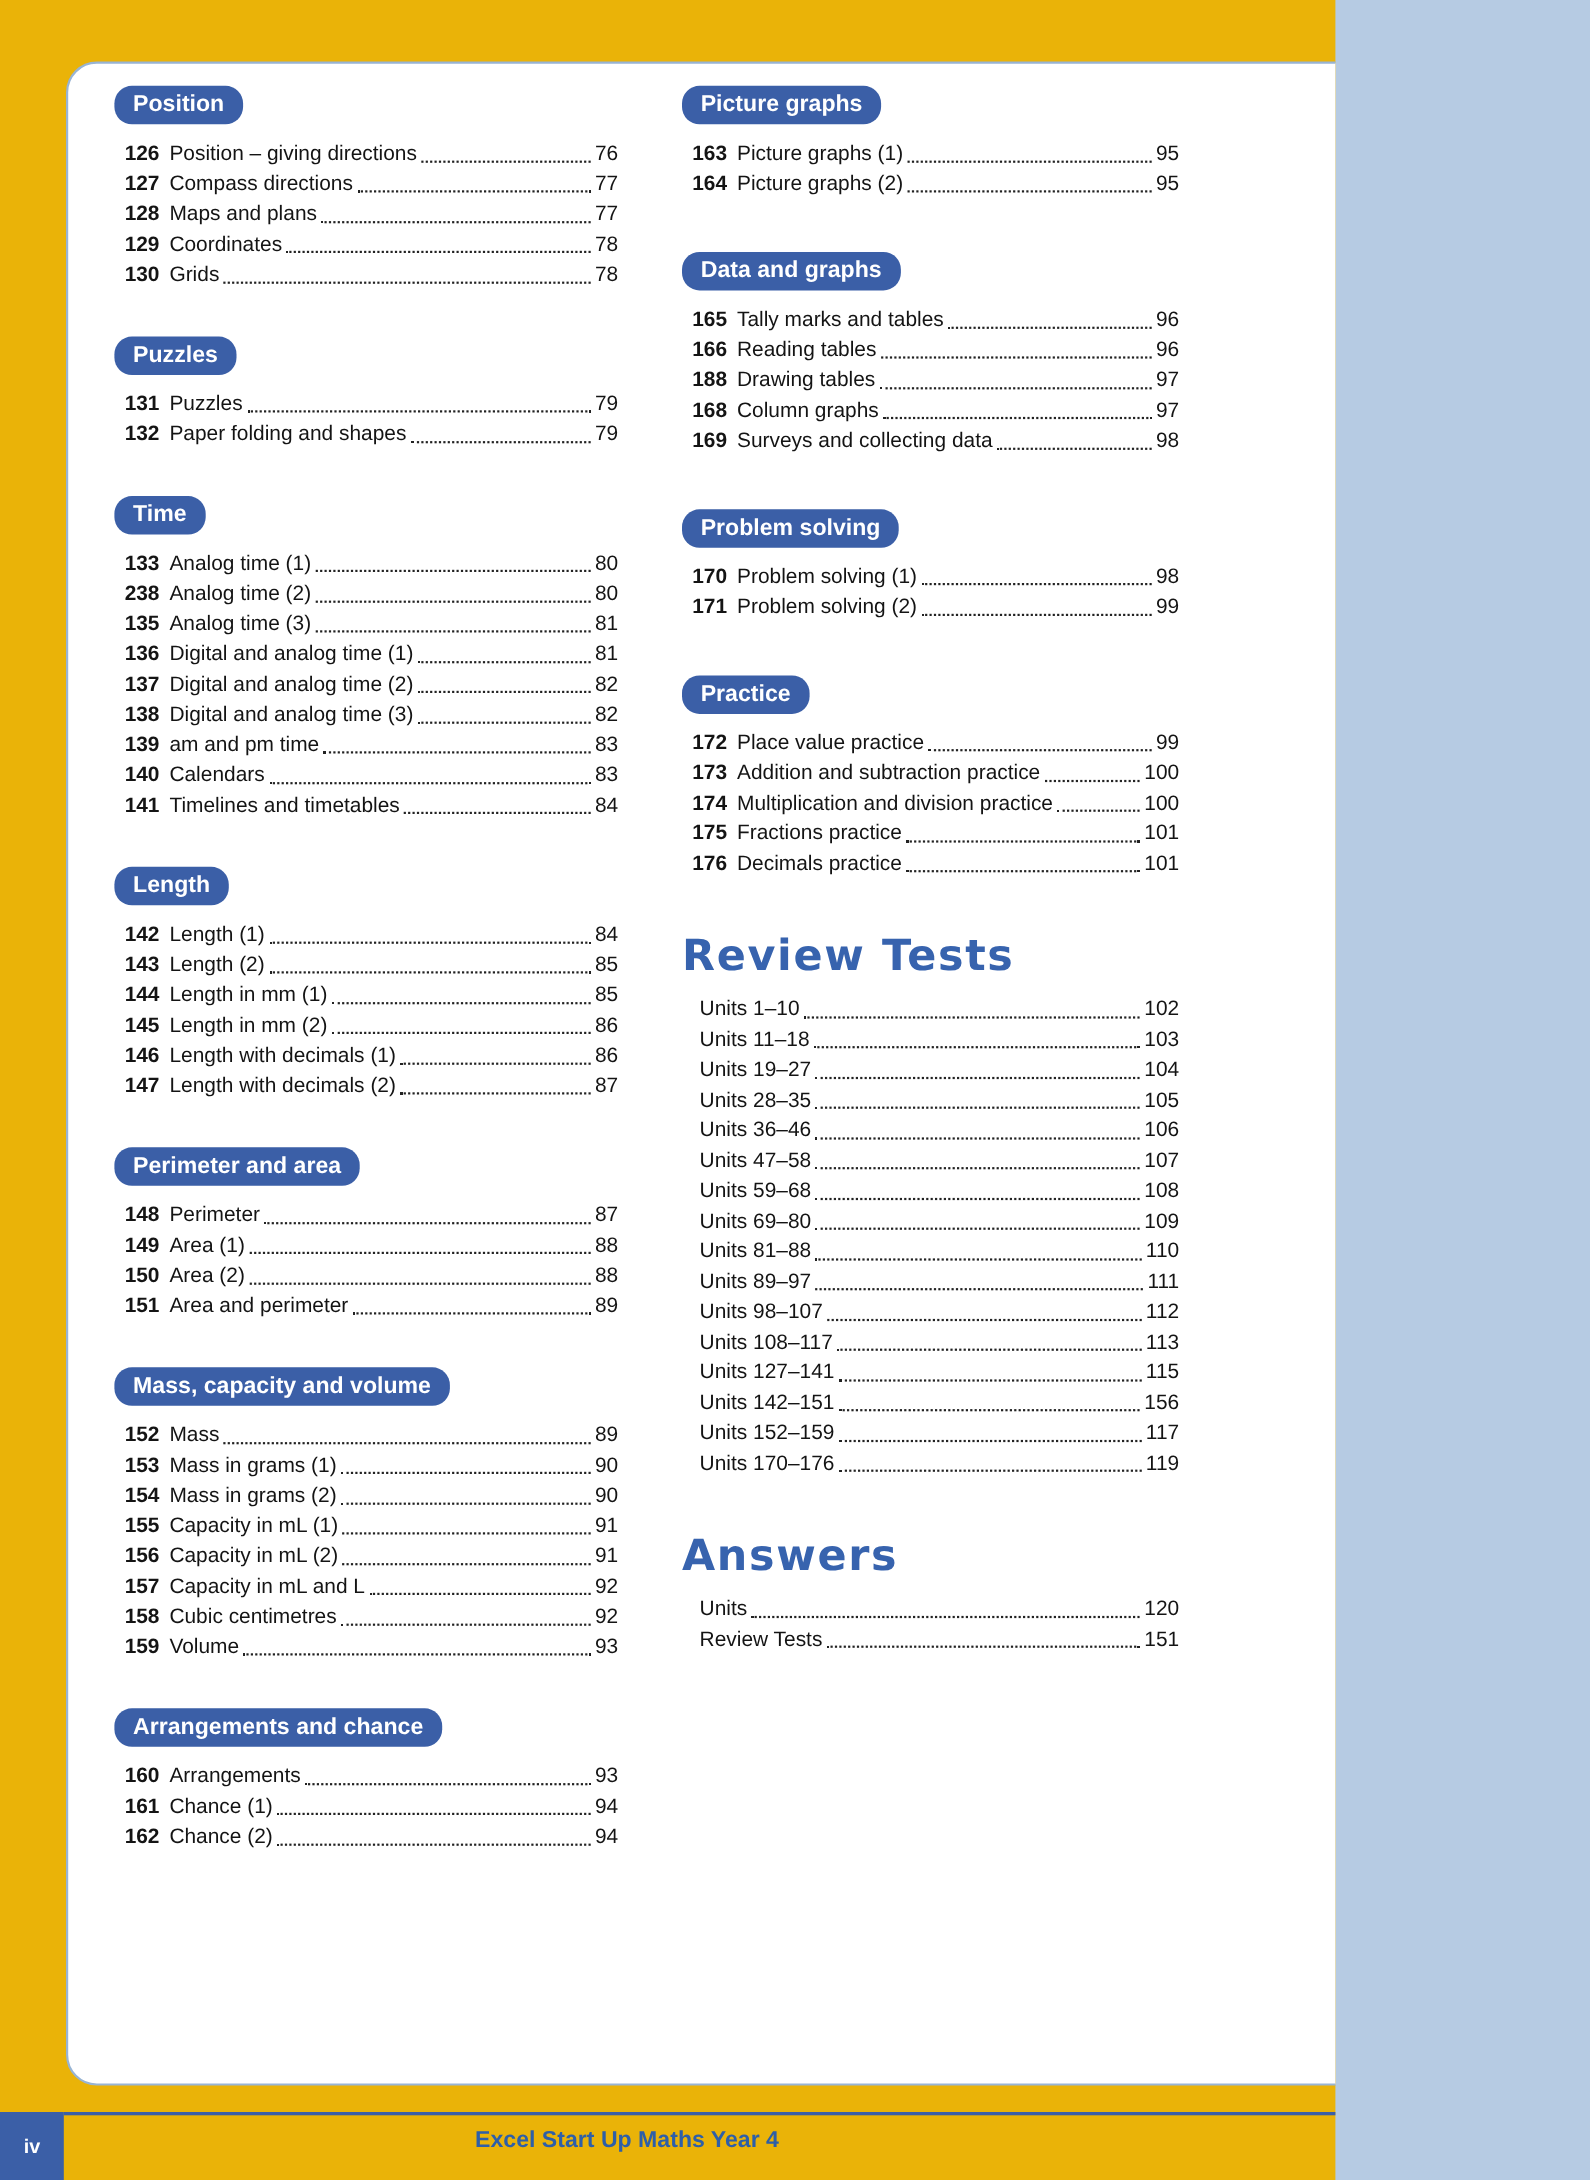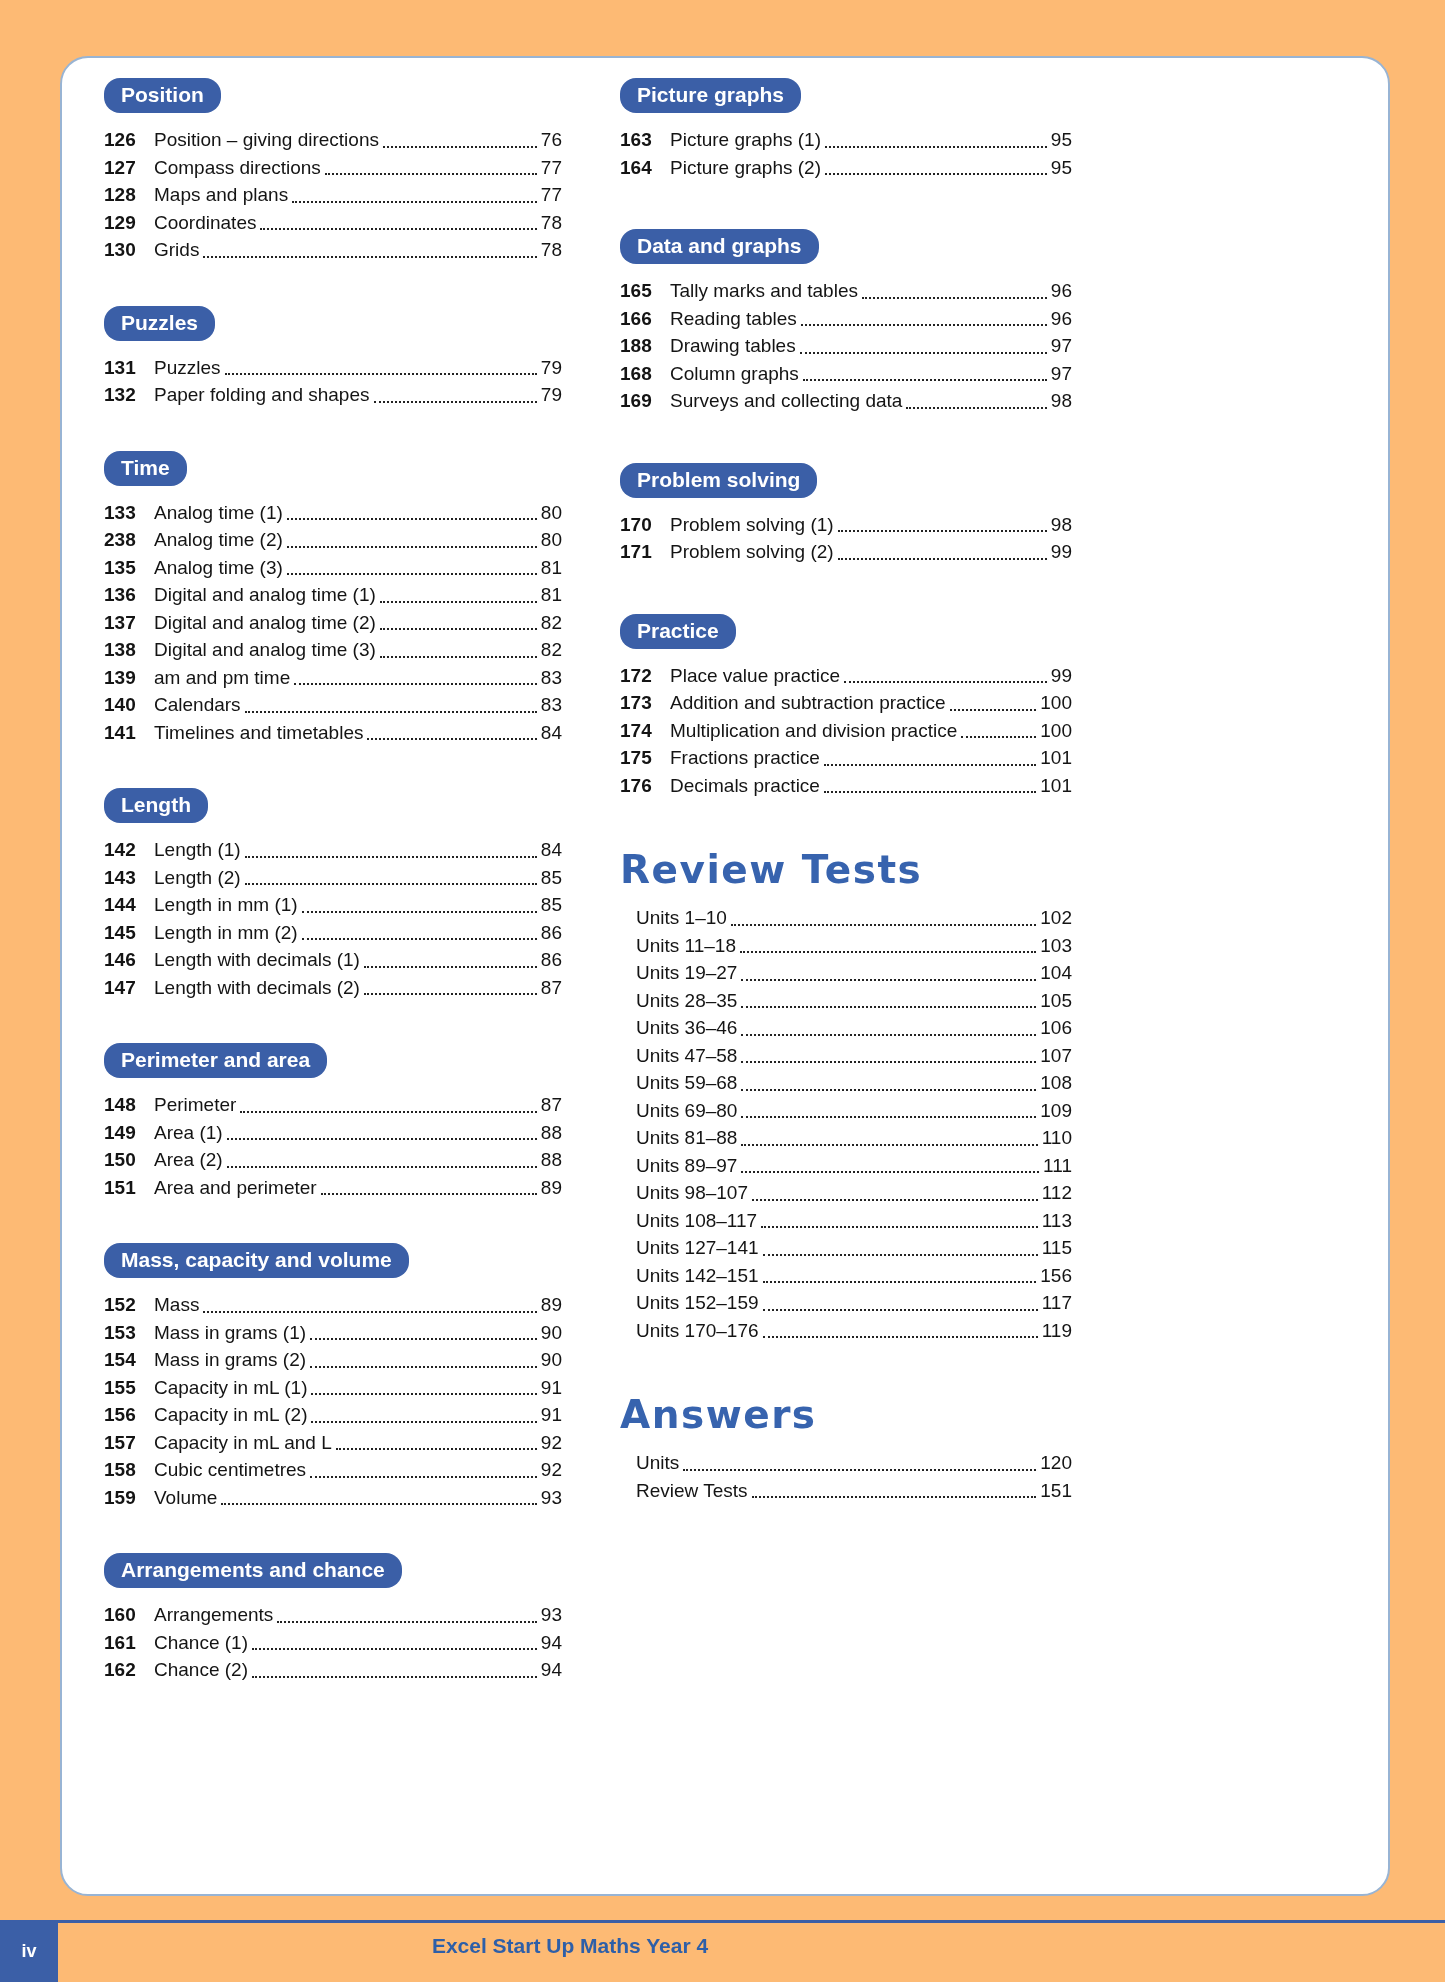--- a/index.html
+++ b/index.html
@@ -4,23 +4,23 @@
 <style>
   html, body {
     margin: 0;
     padding: 0;
     background: #b6cbe3;
     font-family: "Liberation Sans", sans-serif;
     color: #141414;
   }
   .page {
     position: relative;
-    width: 1445px;
+    width: 1214px;
     height: 1982px;
-    background: #fdba74;
+    background: #eab308;
     overflow: hidden;
   }
   .card {
     position: absolute;
     left: 60px;
     top: 56px;
     width: 1330px;
     height: 1840px;
     background: #ffffff;
     border: 2px solid #98b4d4;
@@ -64,20 +64,21 @@
   .entry {
     display: flex;
     align-items: flex-end;
     font-size: 19px;
     line-height: 27.5px;
     white-space: nowrap;
   }
   .entry .num {
     flex: none;
     width: 41px;
+    text-align: right;
     font-weight: bold;
     margin-right: 9px;
   }
   .entry.no-num { padding-left: 16px; }
   .entry .label { flex: none; }
   .entry .dots {
     flex: 1;
     height: 0;
     border-bottom: 2.4px dotted #222222;
     margin: 0 4px 6px 4px;

